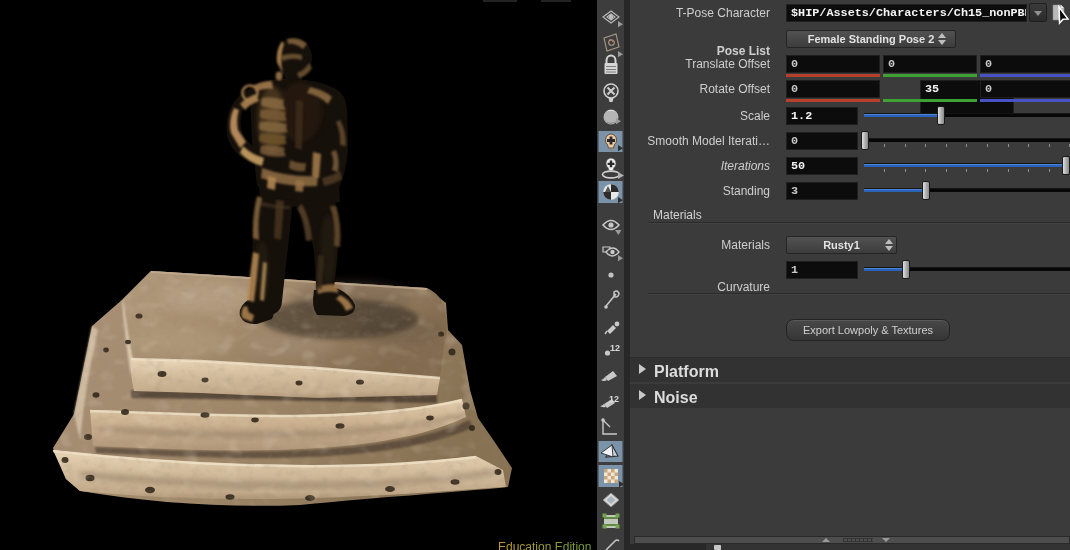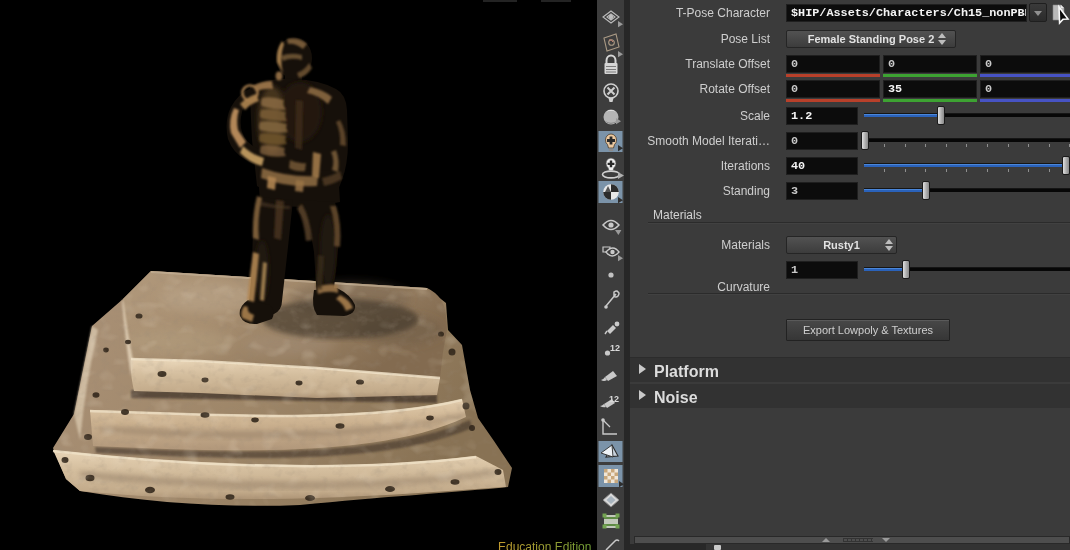--- a/index.html
+++ b/index.html
@@ -340,57 +340,57 @@
 <div class="lbl" style="top:4px;">T-Pose Character</div>
 <div class="field" style="left:786px;top:4px;width:241px;height:18px;overflow:hidden;color:#f5f5f5;">$HIP/Assets/Characters/Ch15_nonPBR</div>
 <div class="abs" style="left:1029px;top:3px;width:18px;height:19px;background:linear-gradient(#3a3a3a,#2b2b2b);border:1px solid #1f1f1f;border-radius:2px;box-sizing:border-box;"></div>
 <div class="tri" style="left:1034px;top:11px;border-left:4px solid transparent;border-right:4px solid transparent;border-top:5px solid #909090;"></div>
 <svg class="abs" style="left:1050px;top:3px;" width="20" height="22" viewBox="0 0 20 22">
   <path d="M3 2 h8 l3 3 v12 h-11 z" fill="#b9b9b9" stroke="#888" stroke-width="0.6"></path>
   <path d="M11 2 l3 3 h-3 z" fill="#e6e6e6"></path>
   <path d="M9 4 L9.6 20 L13 16.2 L18 16 Z" fill="#0a0a0a" stroke="#f8f8f8" stroke-width="1.6"></path>
 </svg>
 
-<div class="lbl" style="top:30px;">Pose List</div>
+<div class="lbl" style="top:42px;font-weight:bold;">Pose List</div>
 <div class="drop" style="left:786px;top:30px;width:170px;height:18px;line-height:17px;">
   <span style="display:inline-block;width:140px;">Female Standing Pose 2</span>
 </div>
 <div class="tri" style="left:938px;top:33px;border-left:4px solid transparent;border-right:4px solid transparent;border-bottom:5px solid #bdbdbd;"></div>
 <div class="tri" style="left:938px;top:40px;border-left:4px solid transparent;border-right:4px solid transparent;border-top:5px solid #bdbdbd;"></div>
 
 <div class="lbl" style="top:55px;">Translate Offset</div>
 <div class="field" style="left:786px;top:55px;width:94px;height:18px;">0</div>
 <div class="field" style="left:883px;top:55px;width:94px;height:18px;">0</div>
 <div class="field" style="left:980px;top:55px;width:95px;height:18px;">0</div>
 <div class="cbar" style="left:786px;top:74px;width:94px;background:#b8402a;"></div>
 <div class="cbar" style="left:883px;top:74px;width:94px;background:#3da232;"></div>
 <div class="cbar" style="left:980px;top:74px;width:95px;background:#4753c4;"></div>
 
 <div class="lbl" style="top:80px;">Rotate Offset</div>
 <div class="field" style="left:786px;top:80px;width:94px;height:18px;">0</div>
-<div class="field" style="left:883px;top:80px;width:94px;height:18px;color:#f5f5f5;">35</div>
+<div class="field" style="left:920px;top:80px;width:94px;height:34px;color:#f5f5f5;">35</div>
 <div class="field" style="left:980px;top:80px;width:95px;height:18px;">0</div>
 <div class="cbar" style="left:786px;top:99px;width:94px;background:#b8402a;"></div>
 <div class="cbar" style="left:883px;top:99px;width:94px;background:#3da232;"></div>
 <div class="cbar" style="left:980px;top:99px;width:95px;background:#4753c4;"></div>
 
 <div class="lbl" style="top:107px;">Scale</div>
 <div class="field" style="left:786px;top:107px;width:72px;height:18px;color:#f5f5f5;">1.2</div>
 <div class="track" style="left:864px;top:113px;width:206px;"></div>
 <div class="blue" style="left:864px;top:114px;width:76px;"></div>
 <div class="handle" style="left:937px;top:106px;"></div>
 
 <div class="lbl" style="top:132px;">Smooth Model Iterati…</div>
 <div class="field" style="left:786px;top:132px;width:72px;height:18px;">0</div>
 <div class="track" style="left:864px;top:138px;width:206px;"></div>
 <div class="ticks" style="left:884px;top:144px;width:186px;"></div>
 <div class="handle" style="left:861px;top:131px;"></div>
 
-<div class="lbl" style="top:157px;">Iterations</div>
-<div class="field" style="left:786px;top:157px;width:72px;height:18px;color:#f5f5f5;">40</div>
+<div class="lbl" style="top:157px;font-style:italic;">Iterations</div>
+<div class="field" style="left:786px;top:157px;width:72px;height:18px;color:#f5f5f5;">50</div>
 <div class="track" style="left:864px;top:163px;width:206px;"></div>
 <div class="blue" style="left:864px;top:164px;width:199px;"></div>
 <div class="ticks" style="left:884px;top:169px;width:186px;"></div>
 <div class="handle" style="left:1062px;top:156px;"></div>
 
 <div class="lbl" style="top:182px;">Standing</div>
 <div class="field" style="left:786px;top:182px;width:72px;height:18px;">3</div>
 <div class="track" style="left:864px;top:188px;width:206px;"></div>
 <div class="blue" style="left:864px;top:189px;width:61px;"></div>
 <div class="handle" style="left:922px;top:181px;"></div>
@@ -404,21 +404,21 @@
 <div class="tri" style="left:885px;top:239px;border-left:4px solid transparent;border-right:4px solid transparent;border-bottom:5px solid #bdbdbd;"></div>
 <div class="tri" style="left:885px;top:246px;border-left:4px solid transparent;border-right:4px solid transparent;border-top:5px solid #bdbdbd;"></div>
 
 <div class="lbl" style="top:278px;text-align:center;">Curvature</div>
 <div class="field" style="left:786px;top:261px;width:72px;height:18px;">1</div>
 <div class="track" style="left:864px;top:267px;width:206px;"></div>
 <div class="blue" style="left:864px;top:268px;width:41px;"></div>
 <div class="handle" style="left:902px;top:260px;"></div>
 <div class="sep" style="left:648px;top:293px;width:422px;"></div>
 
-<div class="abs" style="left:786px;top:319px;width:164px;height:22px;background:linear-gradient(#484848,#363636);border:1px solid #222;border-radius:1px;box-sizing:border-box;box-shadow:inset 0 1px 0 #5a5a5a;color:#cfcfcf;font-size:11px;text-align:center;line-height:20px;">Export Lowpoly &amp; Textures</div>
+<div class="abs" style="left:786px;top:319px;width:164px;height:22px;background:linear-gradient(#484848,#363636);border:1px solid #222;border-radius:8px;box-sizing:border-box;box-shadow:inset 0 1px 0 #5a5a5a;color:#cfcfcf;font-size:11px;text-align:center;line-height:20px;">Export Lowpoly &amp; Textures</div>
 
 <div class="abs" style="left:630px;top:357px;width:440px;height:1px;background:#2c2c2c;"></div>
 <div class="band" style="top:358px;height:24px;"></div>
 <div class="tri" style="left:639px;top:364px;border-top:5px solid transparent;border-bottom:5px solid transparent;border-left:7px solid #c9c9c9;"></div>
 <div class="bandlbl" style="left:654px;top:363px;">Platform</div>
 <div class="band" style="top:384px;height:24px;"></div>
 <div class="tri" style="left:639px;top:390px;border-top:5px solid transparent;border-bottom:5px solid transparent;border-left:7px solid #c9c9c9;"></div>
 <div class="bandlbl" style="left:654px;top:389px;">Noise</div>
 
 <div class="abs" style="left:634px;top:536px;width:436px;height:8px;background:#4e4e4e;border:1px solid #292929;box-sizing:border-box;"></div>

